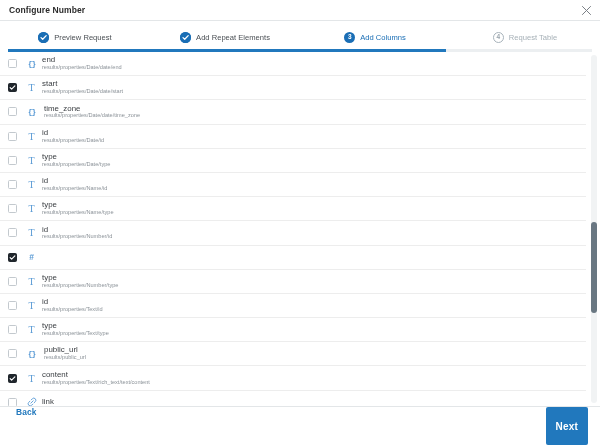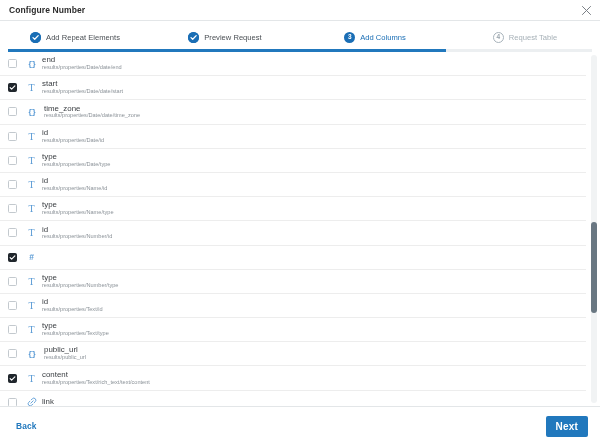--- a/index.html
+++ b/index.html
@@ -223,21 +223,20 @@
     width: 6px;
     background: #697782;
     border-radius: 3px;
     cursor: grab;
   }
 
   
   .footer {
     min-height: 38px;
     display: flex;
-    align-items: center;
     justify-content: space-between;
     padding: 0 12px 0 16px;
     background: #ffffff;
   }
   .back-link {
     font-size: 8.4px;
     font-weight: bold;
     color: #2178bd;
     cursor: pointer;
     letter-spacing: 0.1px;
@@ -264,41 +263,41 @@
     <span class="title-text">Configure Number</span>
     <span class="close-btn">
       <svg width="11" height="11" viewBox="0 0 11 11">
         <path d="M1.2 1.2 L9.8 9.8 M9.8 1.2 L1.2 9.8" stroke="#7a7f85" stroke-width="1" fill="none"></path>
       </svg>
     </span>
   </div>
 
   <div class="stepper-wrap">
     <div class="stepper">
+
+      <div class="step">
+        <span class="step-circle done">
+          <svg width="11" height="11" viewBox="0 0 11 11">
+            <circle cx="5.5" cy="5.5" r="5.5" fill="#1a6eb5"></circle>
+            <path d="M3 5.6 L4.7 7.3 L8.2 3.6" stroke="#ffffff" stroke-width="1.25" fill="none" stroke-linecap="round" stroke-linejoin="round"></path>
+          </svg>
+        </span>
+        <span class="step-label">Preview Request</span>
+      </div>
 
       <div class="step">
         <span class="step-circle done">
           <svg width="11" height="11" viewBox="0 0 11 11">
             <circle cx="5.5" cy="5.5" r="5.5" fill="#1a6eb5"></circle>
             <path d="M3 5.6 L4.7 7.3 L8.2 3.6" stroke="#ffffff" stroke-width="1.25" fill="none" stroke-linecap="round" stroke-linejoin="round"></path>
           </svg>
         </span>
         <span class="step-label">Add Repeat Elements</span>
       </div>
 
-      <div class="step">
-        <span class="step-circle done">
-          <svg width="11" height="11" viewBox="0 0 11 11">
-            <circle cx="5.5" cy="5.5" r="5.5" fill="#1a6eb5"></circle>
-            <path d="M3 5.6 L4.7 7.3 L8.2 3.6" stroke="#ffffff" stroke-width="1.25" fill="none" stroke-linecap="round" stroke-linejoin="round"></path>
-          </svg>
-        </span>
-        <span class="step-label">Preview Request</span>
-      </div>
-
       <div class="step is-active">
         <span class="step-circle active">3</span>
         <span class="step-label">Add Columns</span>
       </div>
 
       <div class="step is-todo">
         <span class="step-circle todo">4</span>
         <span class="step-label">Request Table</span>
       </div>
 

